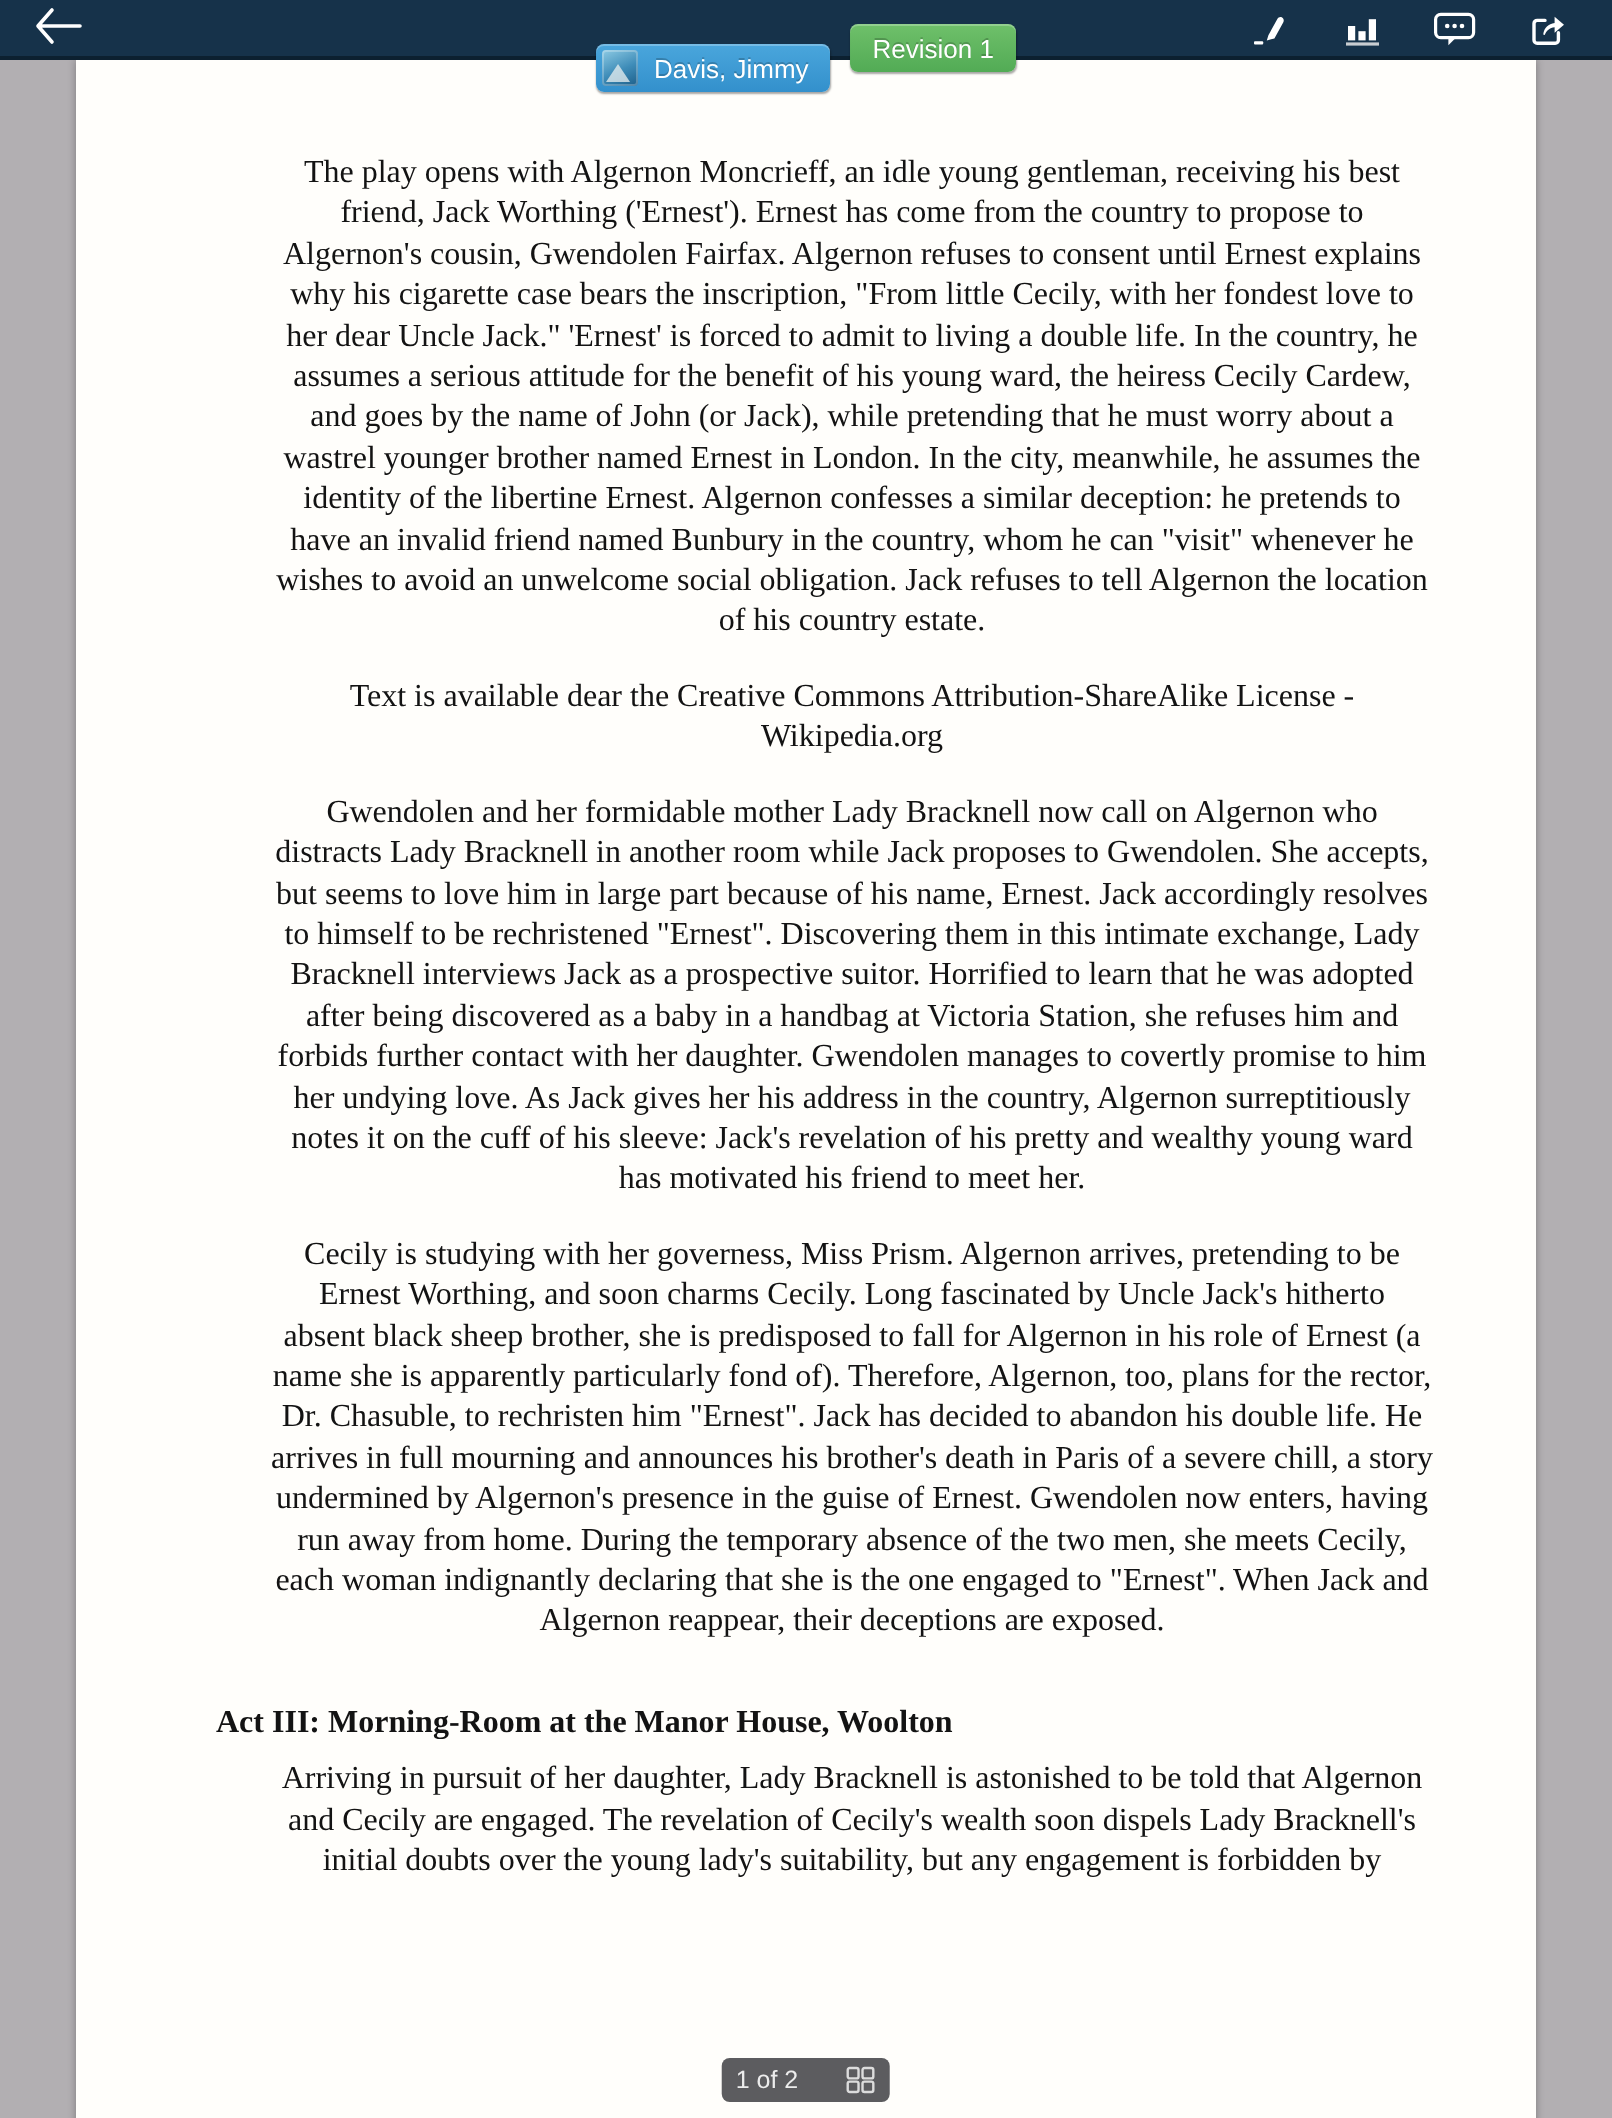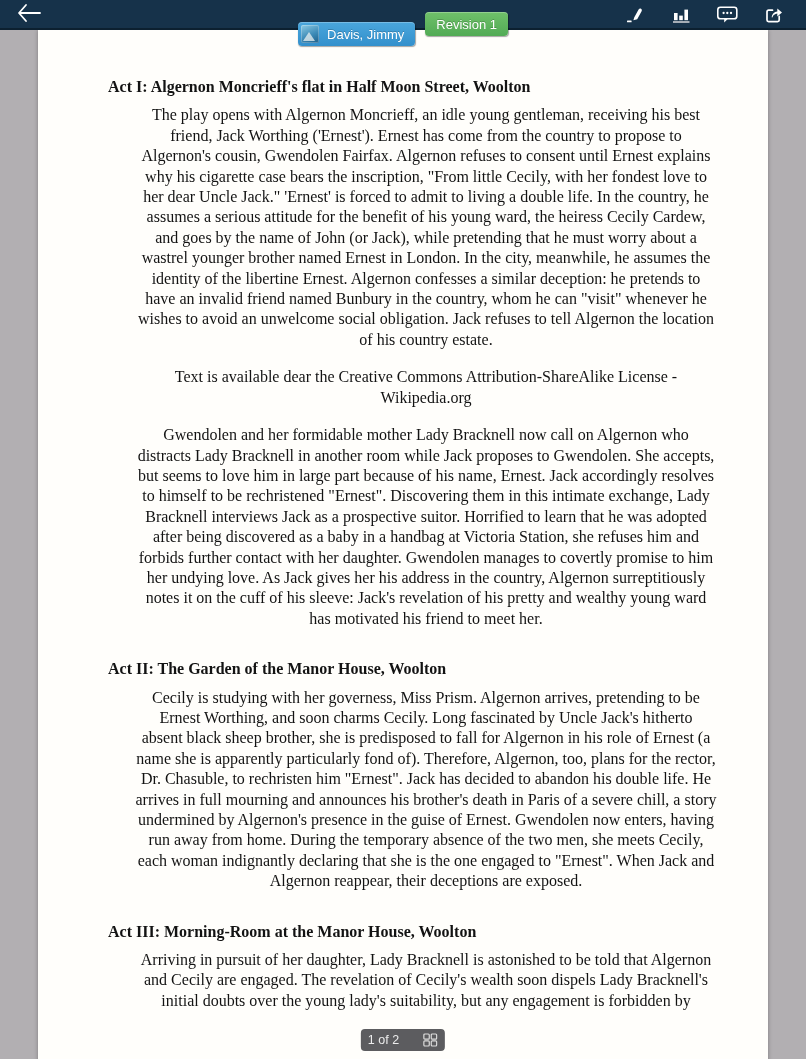--- a/index.html
+++ b/index.html
@@ -150,21 +150,20 @@
           <path d="M9.5 5.2 H5.6 C4.7 5.2 4 5.9 4 6.8 V15 C4 15.9 4.7 16.6 5.6 16.6 H14.6 C15.5 16.6 16.2 15.9 16.2 15 V11.4" fill="none" stroke="#fff" stroke-width="1.7" stroke-linecap="round"></path>
           <path d="M8.6 12.2 C9.1 8.8 11.2 6.9 14.3 6.5 L14.3 3.4 L19 7.4 L14.3 11.4 L14.3 8.6 C11.9 8.9 10.1 10.2 9.4 12.5 Z" fill="#fff"></path>
         </svg>
       </span>
     </button>
   </div>
 </div>
 
 <div class="page">
   <div class="doc-content">
-    <h2>Act I: Algernon Moncrieff's flat in Half Moon Street, Woolton</h2>
     <p>The play opens with Algernon Moncrieff, an idle young gentleman, receiving his best
 friend, Jack Worthing ('Ernest'). Ernest has come from the country to propose to
 Algernon's cousin, Gwendolen Fairfax. Algernon refuses to consent until Ernest explains
 why his cigarette case bears the inscription, "From little Cecily, with her fondest love to
 her dear Uncle Jack." 'Ernest' is forced to admit to living a double life. In the country, he
 assumes a serious attitude for the benefit of his young ward, the heiress Cecily Cardew,
 and goes by the name of John (or Jack), while pretending that he must worry about a
 wastrel younger brother named Ernest in London. In the city, meanwhile, he assumes the
 identity of the libertine Ernest. Algernon confesses a similar deception: he pretends to
 have an invalid friend named Bunbury in the country, whom he can "visit" whenever he
@@ -175,21 +174,20 @@
     <p>Gwendolen and her formidable mother Lady Bracknell now call on Algernon who
 distracts Lady Bracknell in another room while Jack proposes to Gwendolen. She accepts,
 but seems to love him in large part because of his name, Ernest. Jack accordingly resolves
 to himself to be rechristened "Ernest". Discovering them in this intimate exchange, Lady
 Bracknell interviews Jack as a prospective suitor. Horrified to learn that he was adopted
 after being discovered as a baby in a handbag at Victoria Station, she refuses him and
 forbids further contact with her daughter. Gwendolen manages to covertly promise to him
 her undying love. As Jack gives her his address in the country, Algernon surreptitiously
 notes it on the cuff of his sleeve: Jack's revelation of his pretty and wealthy young ward
 has motivated his friend to meet her.</p>
-    <h2>Act II: The Garden of the Manor House, Woolton</h2>
     <p>Cecily is studying with her governess, Miss Prism. Algernon arrives, pretending to be
 Ernest Worthing, and soon charms Cecily. Long fascinated by Uncle Jack's hitherto
 absent black sheep brother, she is predisposed to fall for Algernon in his role of Ernest (a
 name she is apparently particularly fond of). Therefore, Algernon, too, plans for the rector,
 Dr. Chasuble, to rechristen him "Ernest". Jack has decided to abandon his double life. He
 arrives in full mourning and announces his brother's death in Paris of a severe chill, a story
 undermined by Algernon's presence in the guise of Ernest. Gwendolen now enters, having
 run away from home. During the temporary absence of the two men, she meets Cecily,
 each woman indignantly declaring that she is the one engaged to "Ernest". When Jack and
 Algernon reappear, their deceptions are exposed.</p>

